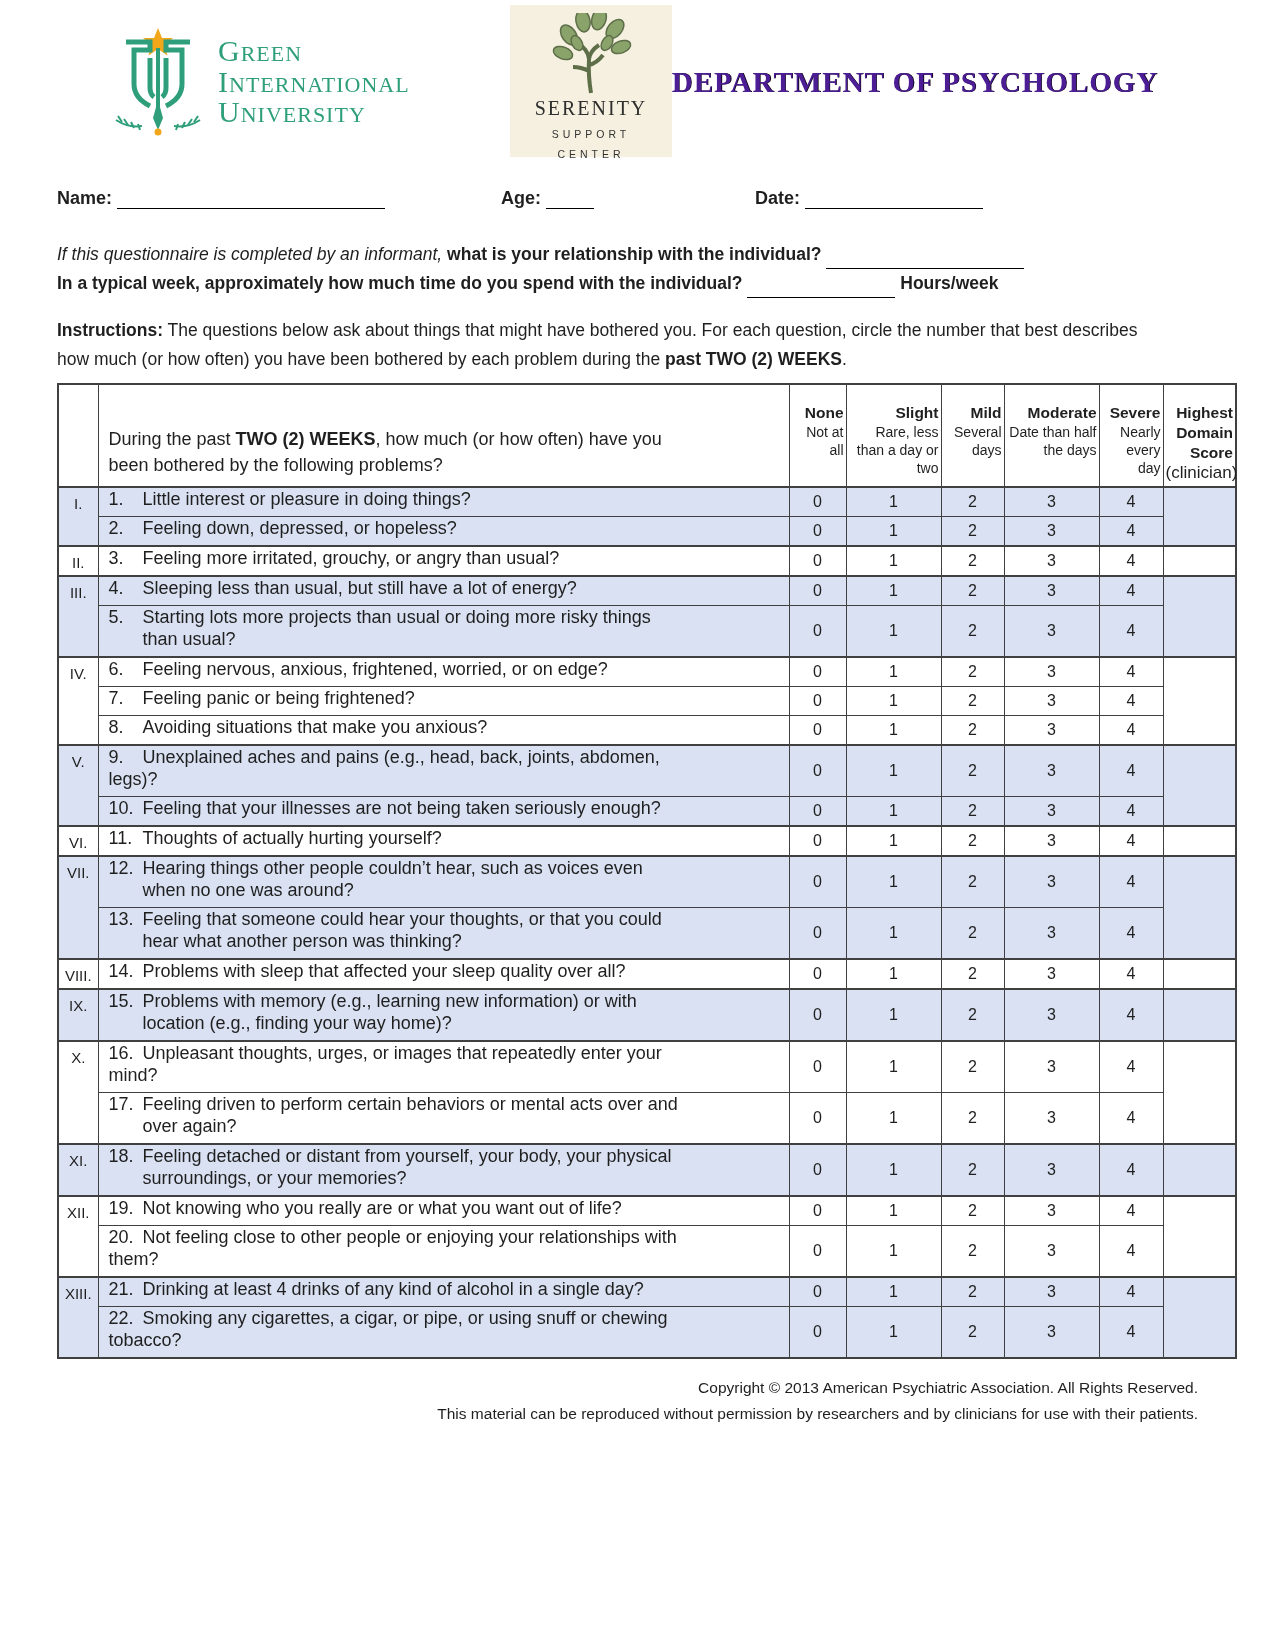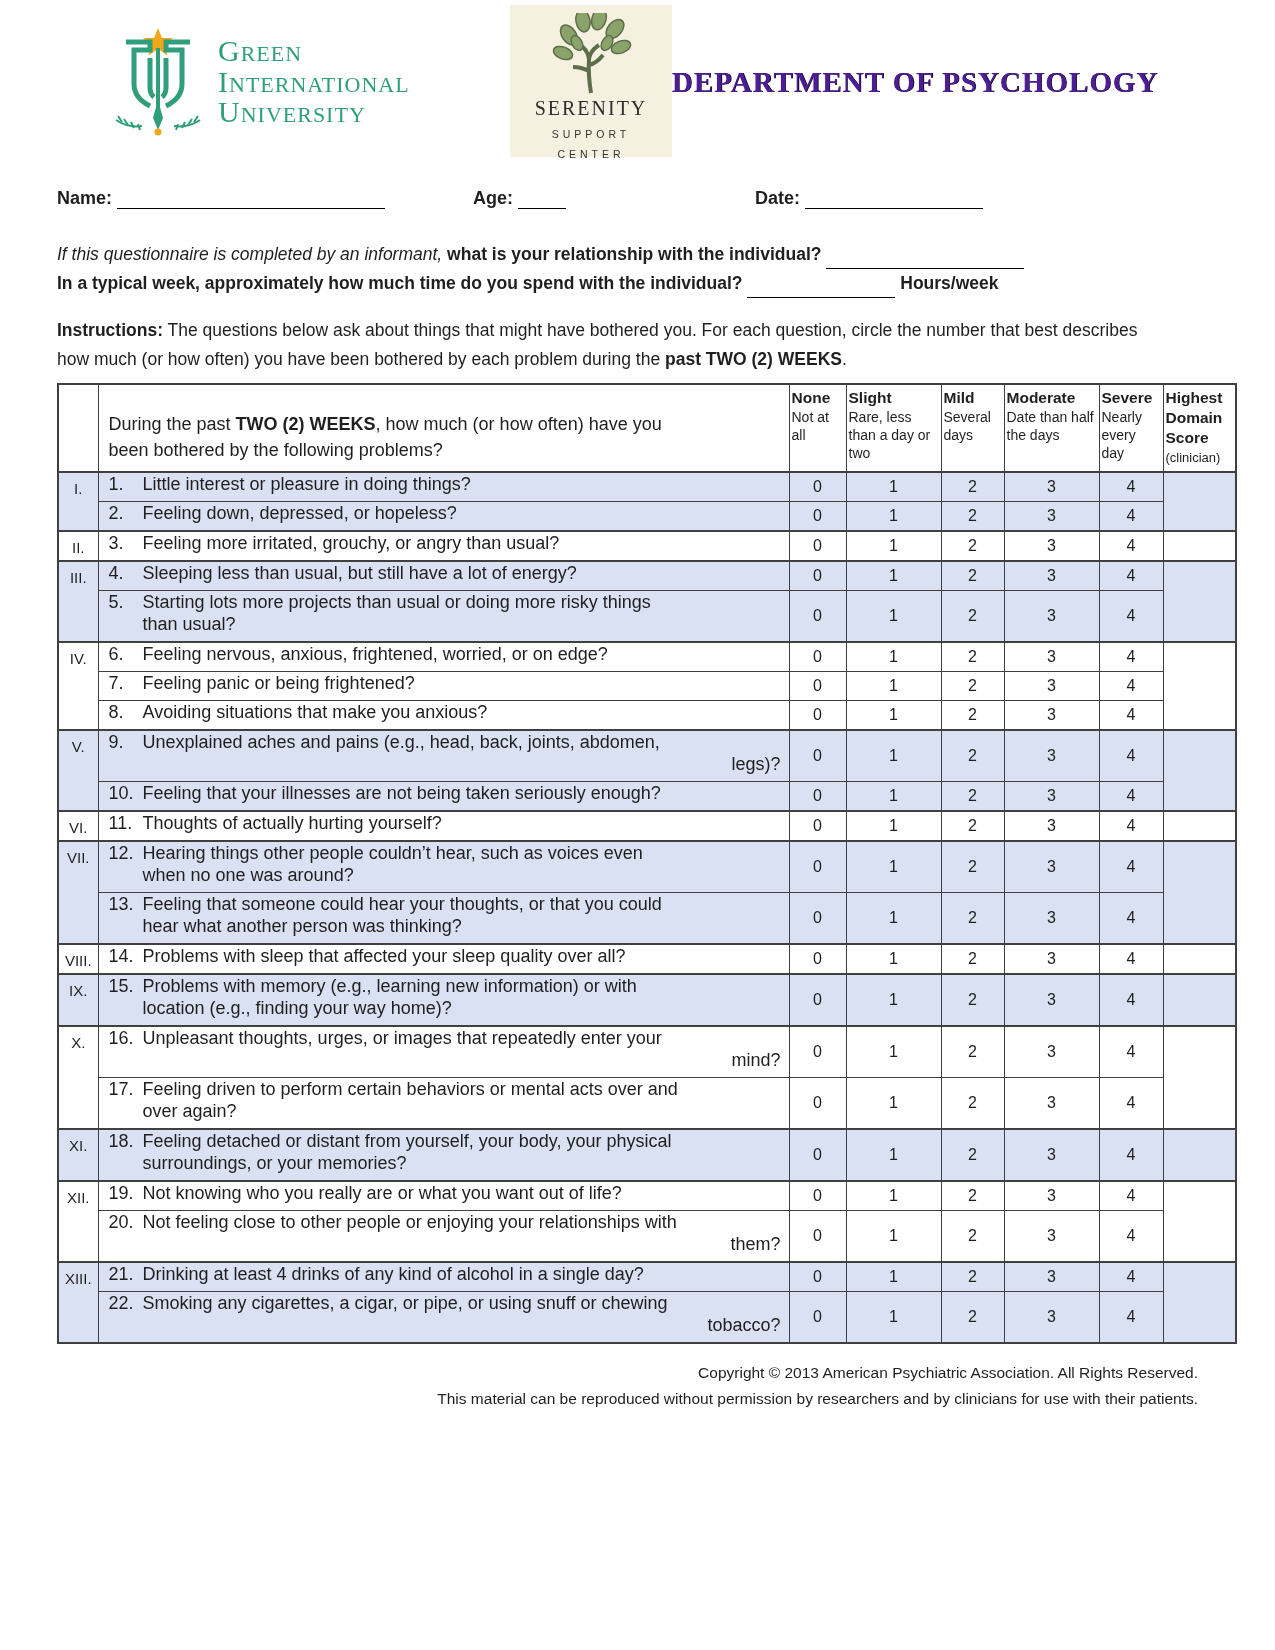--- a/index.html
+++ b/index.html
@@ -28,52 +28,52 @@
     position: absolute; left: 608px; top: 58px; width: 500px; text-align: center;
     font-family: "Liberation Serif", serif; font-weight: bold; font-size: 29px;
     letter-spacing: 1px; color: #4c1d95;
     text-shadow: 0.6px 0 #000;
   }
   
   .fields { position: relative; height: 34px; margin-top: 12px; font-size: 18px; }
   .fields b { font-weight: bold; }
   .blank { display: inline-block; border-bottom: 1.6px solid #000; height: 20px; vertical-align: bottom; }
   .f-name { position: absolute; left: 0; }
-  .f-age { position: absolute; left: 416px; }
+  .f-age { position: absolute; left: 444px; }
   .f-date { position: absolute; left: 698px; }
   .informant { margin-top: 18px; font-size: 17.5px; line-height: 29px; }
   .informant .it { font-style: italic; }
   .informant b { font-weight: bold; }
   .instructions { margin-top: 18px; font-size: 17.5px; line-height: 29px; width: 1105px; }
   .instructions b { font-weight: bold; }
   
   table.q { border-collapse: collapse; table-layout: fixed; width: 1178px; margin-top: 9px; }
   table.q col.c-roman { width: 40px; }
   table.q col.c-quest { width: 691px; }
   table.q col.c-none { width: 57px; }
   table.q col.c-slight { width: 95px; }
   table.q col.c-mild { width: 63px; }
   table.q col.c-mod { width: 95px; }
   table.q col.c-sev { width: 64px; }
   table.q col.c-score { width: 73px; }
   table.q th, table.q td { border: 1px solid #404040; }
   table.q { border: 2px solid #404040; }
-  thead th { background: #fff; vertical-align: top; text-align: left; padding: 3px 2px 4px 2px; border-bottom-width: 2px !important; font-weight: normal; }
+  thead th { background: #fff; vertical-align: top; text-align: right; padding: 18px 2px 4px 2px; border-bottom-width: 2px !important; font-weight: normal; }
   thead th.q-head { vertical-align: bottom; text-align: left; padding: 6px 8px 8px 10px; font-size: 18px; }
   thead th.q-head .qh { max-width: 590px; line-height: 26px; }
   .ct { font-weight: bold; font-size: 15.5px; line-height: 19px; }
   .cs { font-size: 14px; line-height: 18px; margin-top: 1px; }
   th.col-score .ct { line-height: 20px; }
-  th.col-score .cs { font-size: 13px; }
+  th.col-score .cs { font-size: 17px; }
   tbody td { padding: 0; }
   td.roman { vertical-align: top; text-align: center; font-size: 15px; padding-top: 7px; }
   td.qcell { font-size: 18px; line-height: 22px; padding: 0 8px 6px 10px; vertical-align: top; }
   .qnum { display: inline-block; width: 34px; }
   .l2 { margin-left: 34px; }
-  .l2.flush { margin-left: 0; text-align: right; }
+  .l2.flush { margin-left: 0; }
   td.val { text-align: center; vertical-align: middle; font-size: 16px; }
   td.score { background: #fff; }
   tr.shaded td { background: #d9e1f2; }
   tr td.group-start { border-top-width: 2px; }
   
   .footer { margin-top: 16px; text-align: right; padding-right: 37px; font-size: 15.5px; line-height: 26px; }
   svg { display: block; }
 </style>
 </head>
 <body>

